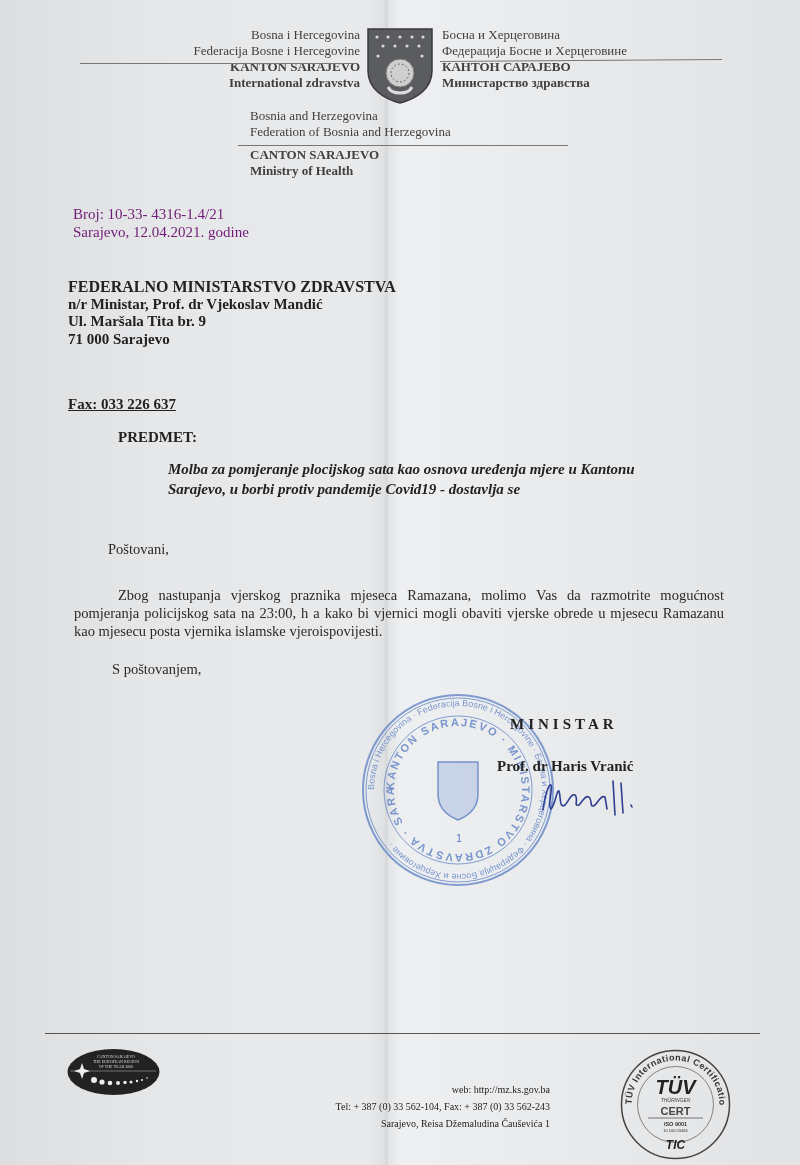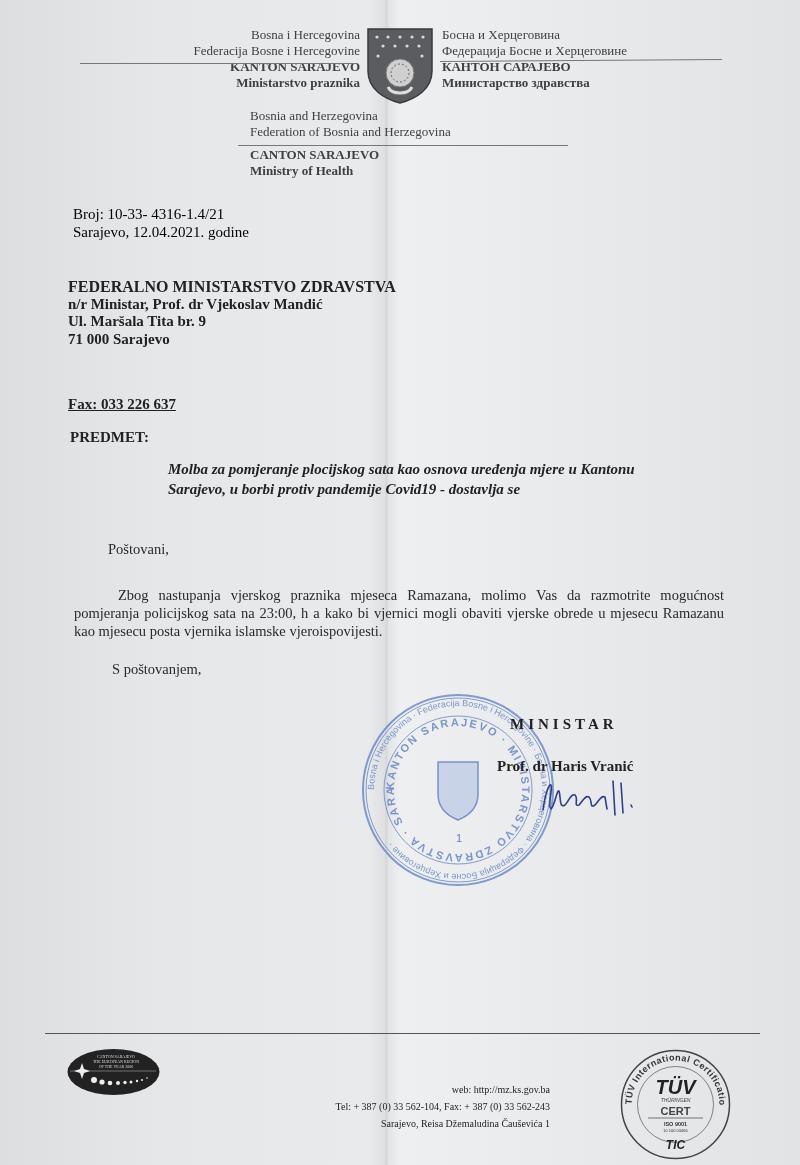--- a/index.html
+++ b/index.html
@@ -9,44 +9,44 @@
     font-family: "Liberation Serif", serif; color:#222;
   }
   .fold { position:absolute; top:0; bottom:0; left:385px; width:3px; background:rgba(0,0,0,0.04); }
   .abs { position:absolute; }
   .hdr { font-size:13px; line-height:16px; color:#404040; }
   .hdr.right { text-align:right; }
   .b { font-weight:bold; }
   .crest { position:absolute; left:366px; top:27px; width:68px; height:78px; }
   .rule { position:absolute; height:1px; background:#777; }
   .center { text-align:left; }
-  .meta { font-size:15px; line-height:18px; color:#000000; }
+  .meta { font-size:15px; line-height:18px; color:#701a75; }
   .addr { font-size:15px; line-height:17.5px; font-weight:bold; color:#222; }
   .addr .u { text-decoration:underline;margin-top:48px; }
   .subj { font-size:15px; line-height:18px; }
-  .subj-label { font-weight:bold; }
+  .subj-label { font-weight:bold;margin-left:48px; }
   .subj-text { font-style:italic; font-weight:bold;margin-top:32px; }
   .body { font-size:14.5px; line-height:18px; text-align:justify; color:#2a2a2a; }
   .sig { font-size:14px; font-weight:bold; }
   .stamp { position:absolute; left:360px; top:692px; width:196px; height:196px; }
   .footer { font-size:10px; line-height:17px; text-align:right; color:#222; }
   .badge { position:absolute; left:66px; top:1047px; width:95px; height:50px; }
   .tuv { position:absolute; left:618px; top:1047px; width:115px; height:115px; }
   .signature { position:absolute; left:535px; top:775px; width:150px; height:45px; }
 </style>
 </head>
 <body>
 
 <div class="fold"></div>
 
 <div class="abs hdr right" style="left:150px; top:27px; width:210px;">
   <div>Bosna i Hercegovina</div>
   <div>Federacija Bosne i Hercegovine</div>
   <div class="b">KANTON SARAJEVO</div>
-  <div class="b">Ministarstvo praznika</div>
+  <div class="b">International zdravstva</div>
 </div>
 <div class="rule" style="left:80px; top:63px; width:278px;"></div>
 
 <svg class="crest" viewBox="0 0 68 78">
   <path d="M2 2 H66 V44 C66 62 50 72 34 76 C18 72 2 62 2 44 Z" fill="#5a5c60" stroke="#3a3a3c" stroke-width="1.5"></path>
   <g fill="#d8d8d8">
     <circle cx="11" cy="10" r="1.6"></circle>
       <circle cx="22" cy="10" r="1.6"></circle>
       <circle cx="34" cy="10" r="1.6"></circle>
       <circle cx="46" cy="10" r="1.6"></circle>

